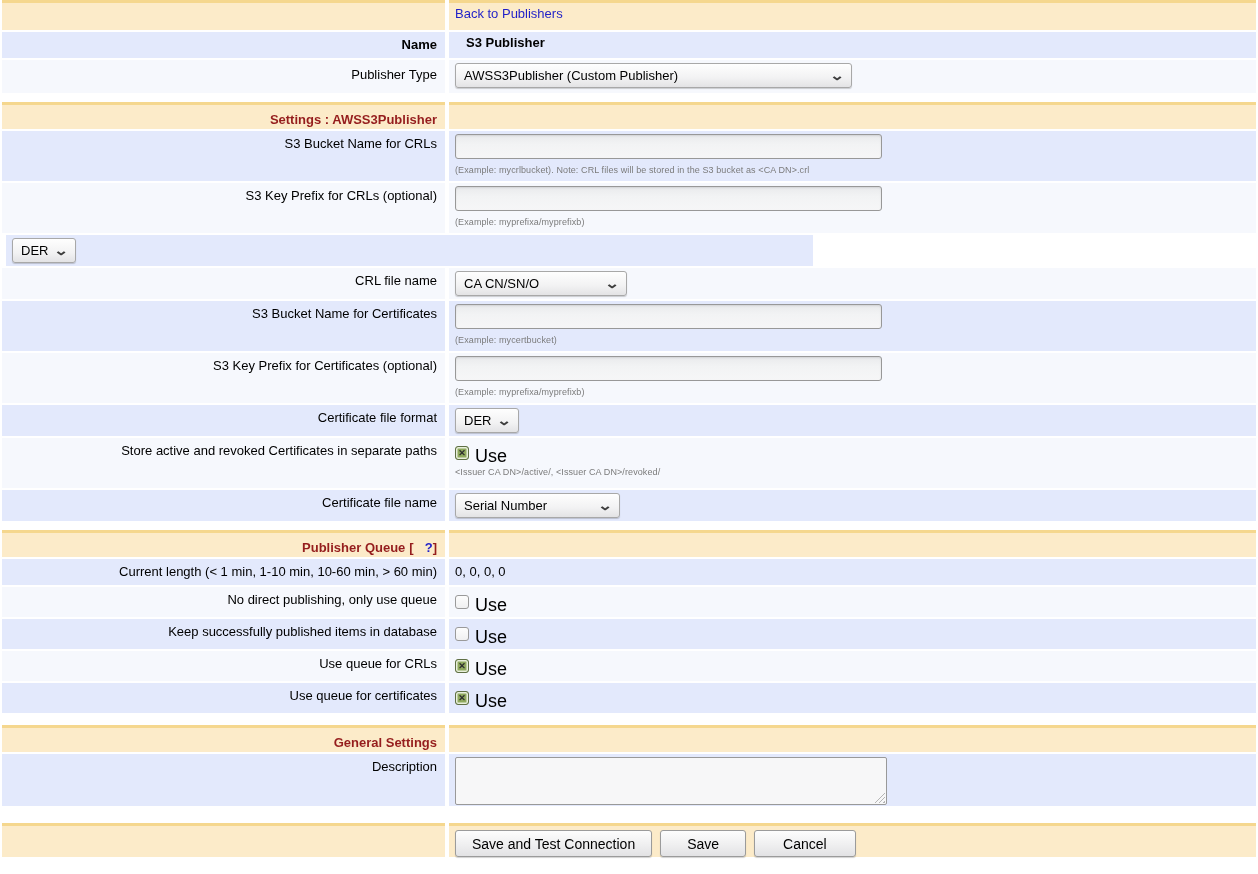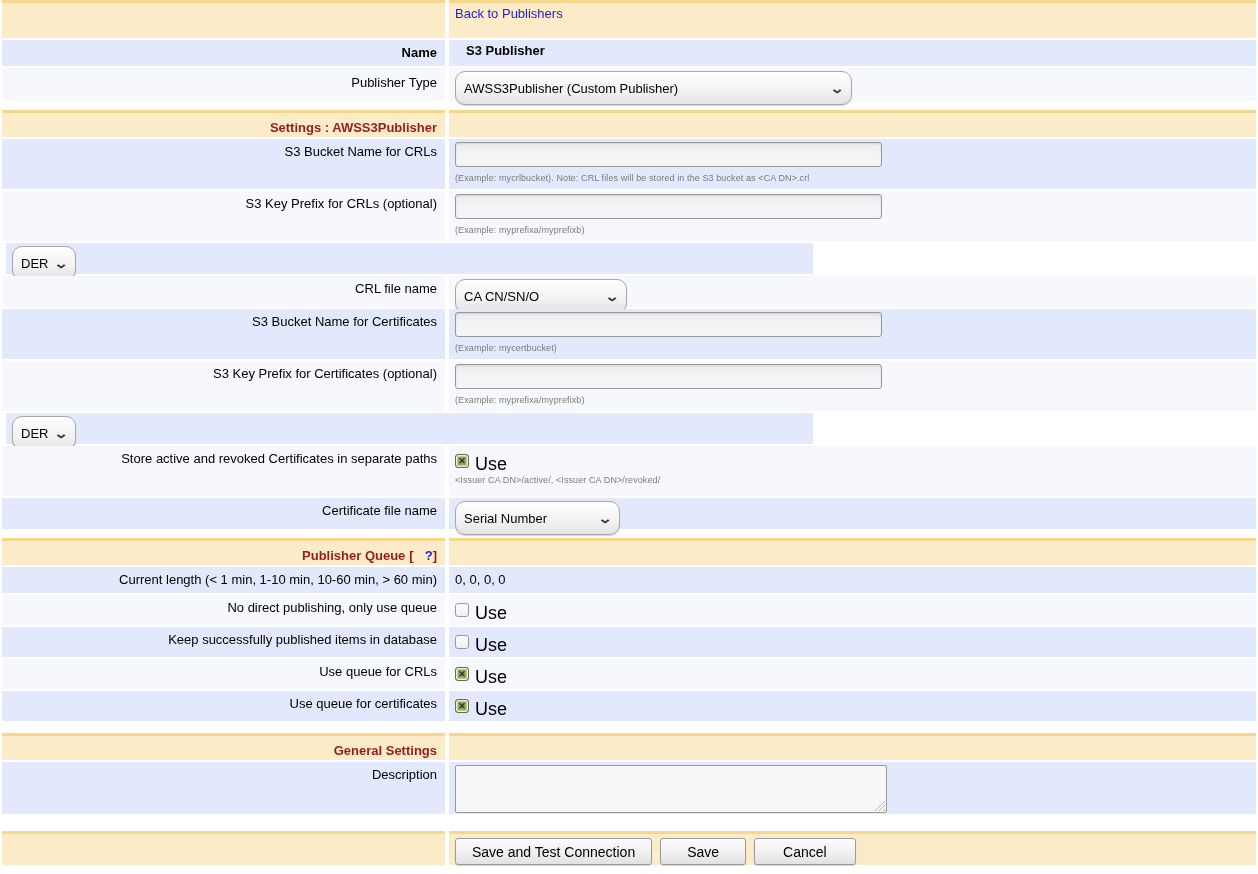--- a/index.html
+++ b/index.html
@@ -33,22 +33,22 @@
   
   input.txt {
     width:427px; height:25px; border:1px solid #989898; border-radius:3px;
     background:linear-gradient(to bottom,#e9eaec 0%,#f2f3f4 40%,#f6f6f7 100%);
     box-shadow:inset 0 1px 2px rgba(0,0,0,0.10);
     font-family:"Liberation Sans",sans-serif; font-size:13px; padding:0 6px; outline:none;
   }
 
   
   .select {
-    display:inline-flex; align-items:center; height:34px;
-    border:1px solid #a8a8a8; border-radius:10px;
+    display:inline-flex; align-items:center; height:25px;
+    border:1px solid #a8a8a8; border-radius:3px;
     background:linear-gradient(to bottom,#fefefe 0%,#f2f2f3 60%,#e3e3e5 100%);
     box-shadow:0 1px 1px rgba(0,0,0,0.18); cursor:default;
   }
   .sel-text { font-size:13px; padding:0 8px; white-space:nowrap; }
   .sel-arrow { margin-left:auto; padding-right:7px; color:#3c3c3c; font-size:13px; font-weight:bold; line-height:1; transform:scaleX(1.4); }
 
   
   .cb-wrap { display:flex; align-items:flex-start; padding-top:3px; }
   .cb {
     width:14px; height:14px; border:1px solid #9a9a9a; border-radius:3px;
@@ -91,21 +91,21 @@
   .footer-row .cr { padding:4px 0 0 6px; height:34px; display:flex; align-items:center; }
   .footer-row .cl { height:34px; }
 
   
   .sec-top { margin-bottom:9px; }
   .sec-settings { margin-bottom:9px; }
   .sec-queue { margin-bottom:12px; }
   .sec-general { margin-bottom:17px; }
 
   
-  .h-hdr30 .cl,.h-hdr30 .cr { height:38px; }
+  .h-hdr30 .cl,.h-hdr30 .cr { height:30px; }
   .h26 .cl,.h26 .cr { height:26px; }
   .h27 .cl,.h27 .cr { height:27px; }
   .h30 .cl,.h30 .cr { height:30px; }
   .h31 .cl,.h31 .cr { height:31px; }
   .h33 .cl,.h33 .cr { height:33px; }
   .h50 .cl,.h50 .cr { height:50px; }
   .h52 .cl,.h52 .cr { height:50px; }
   .h56 .cl,.h56 .cr { height:52px; }
 </style>
 </head>
@@ -186,20 +186,21 @@
 
     <div class="row even h52">
       <div class="cl"><span class="lbl">S3 Key Prefix for Certificates (optional)</span></div>
       <div class="cr">
         <input class="txt" type="text" value="" style="">
         <span class="note">(Example: myprefixa/myprefixb)</span>
       </div>
     </div>
 
     <div class="row odd h31">
+      <div class="cl"><span class="lbl">Certificate file format</span></div>
       <div class="cr">
         <span class="select" style="width:64px">
           <span class="sel-text">DER</span>
           <span class="sel-arrow">⌄</span>
         </span>
       </div>
     </div>
 
     <div class="row even h50">
       <div class="cl"><span class="lbl">Store active and revoked Certificates in separate paths</span></div>

